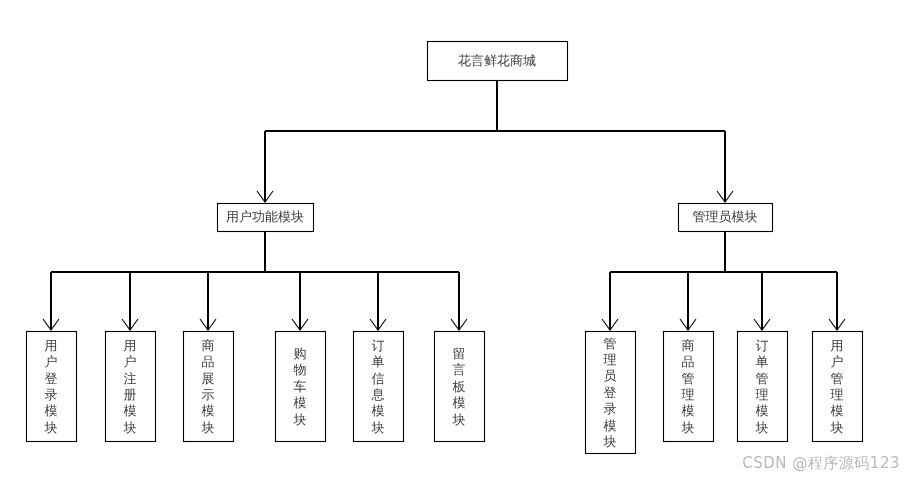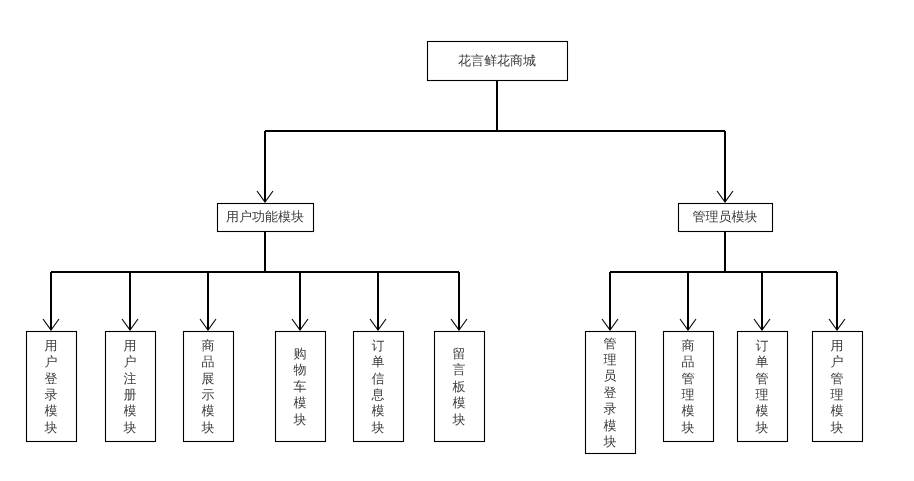--- a/index.html
+++ b/index.html
@@ -211,13 +211,14 @@
           <text x="837" y="349.8" class="node-label-vertical">用</text>
           <text x="837" y="366.2" class="node-label-vertical">户</text>
           <text x="837" y="382.6" class="node-label-vertical">管</text>
           <text x="837" y="399" class="node-label-vertical">理</text>
           <text x="837" y="415.4" class="node-label-vertical">模</text>
           <text x="837" y="431.8" class="node-label-vertical">块</text>
           <title>用户管理模块</title>
         </g>
       </g>
   </svg>
+  <div class="watermark-text">CSDN @程序源码123</div>
 </div>
 
 </body></html>

